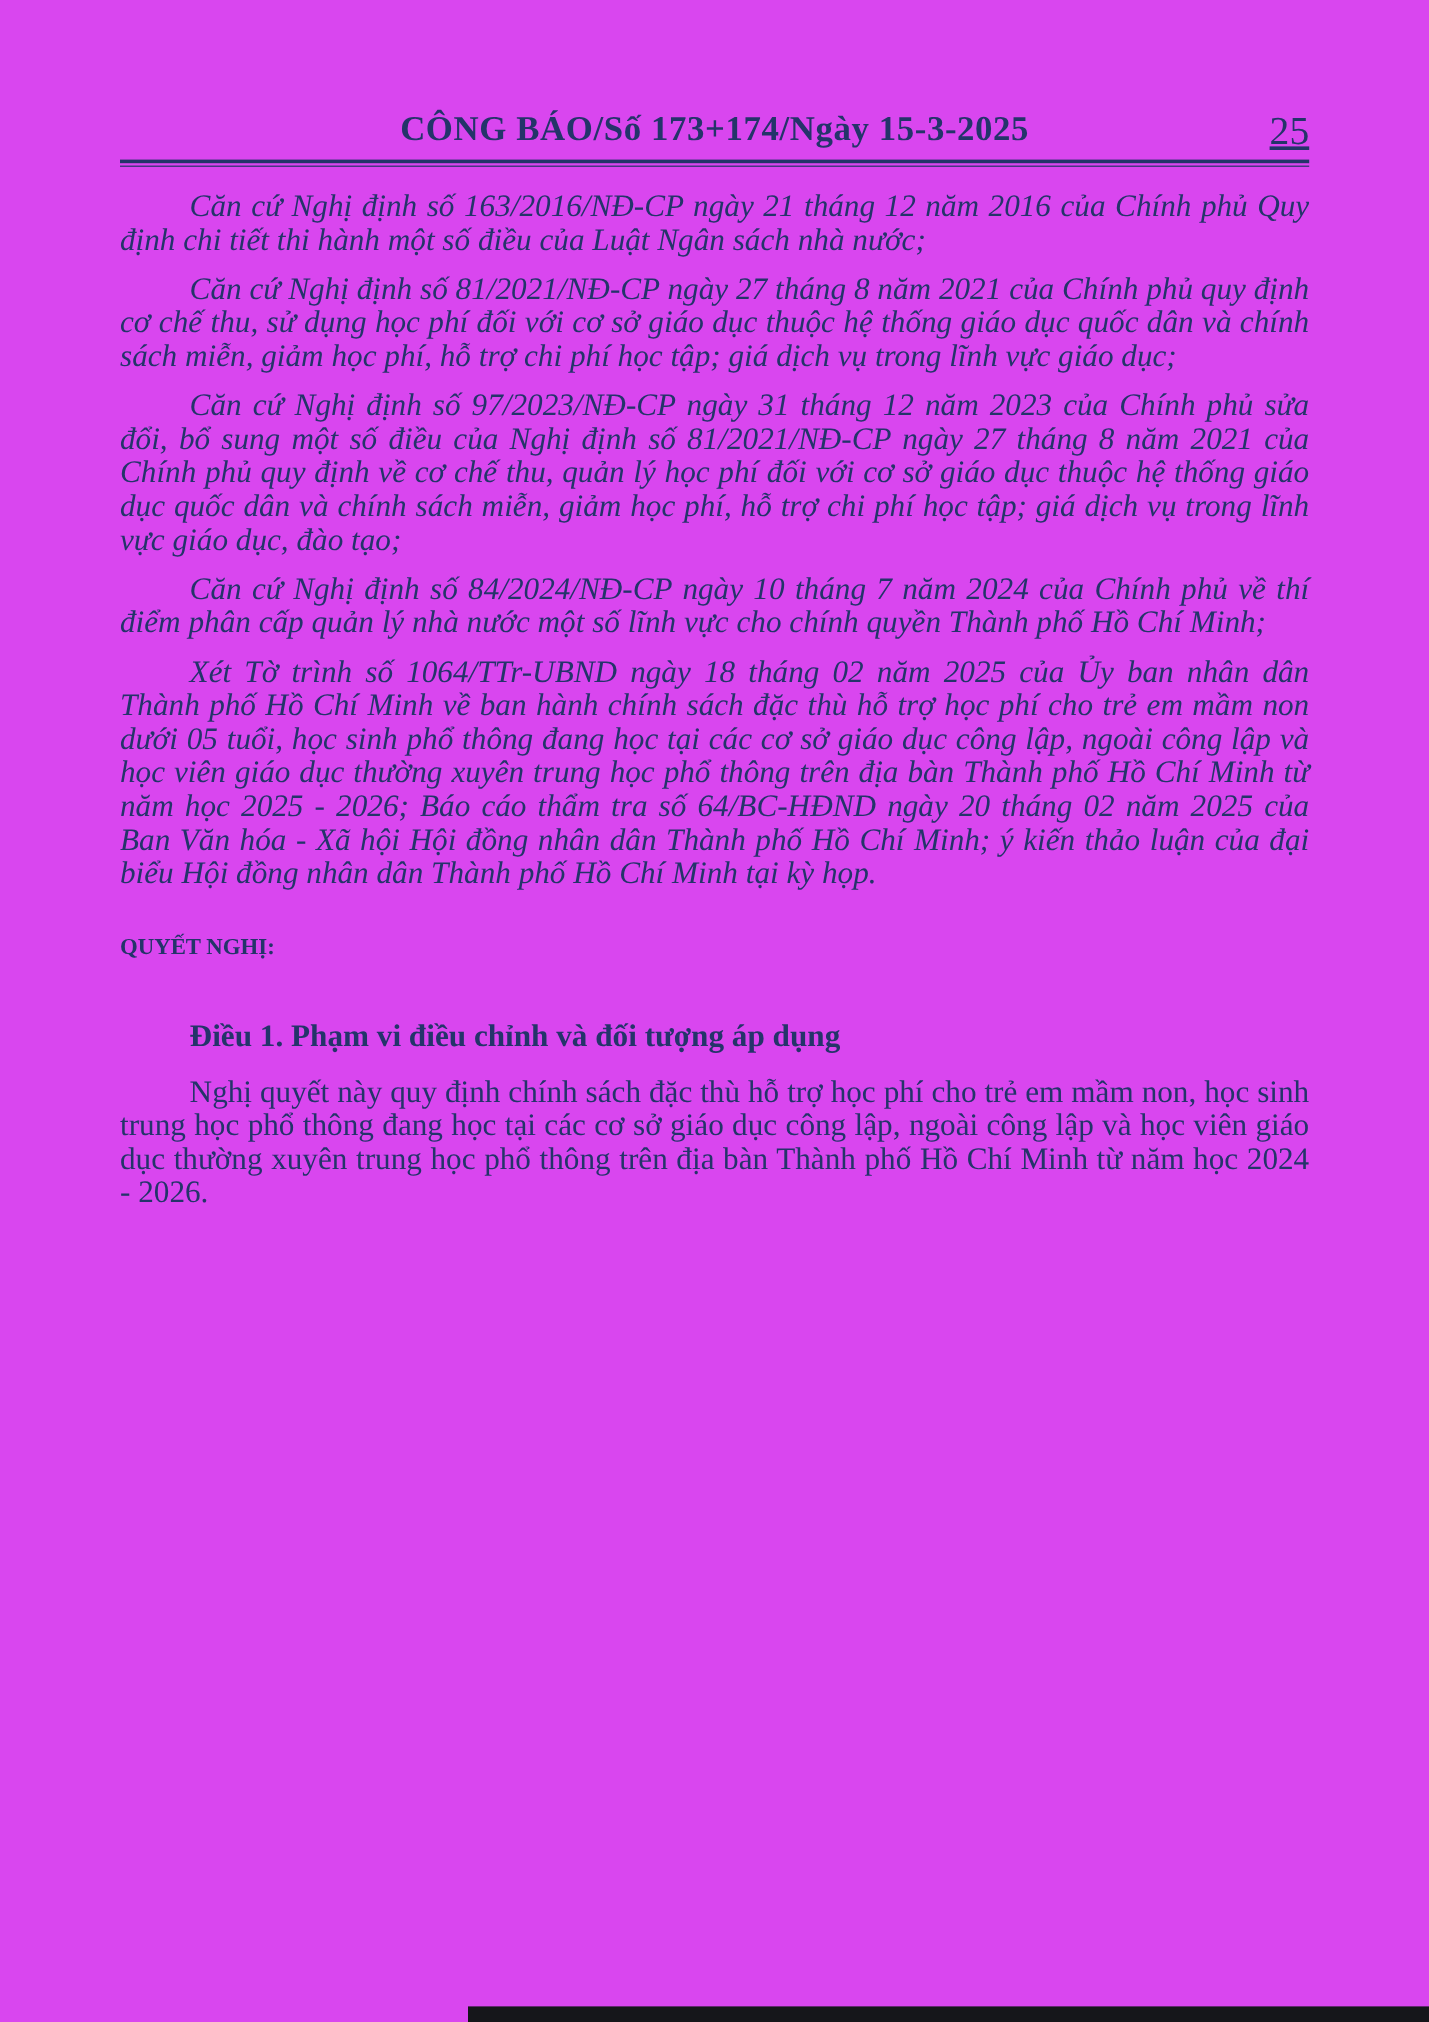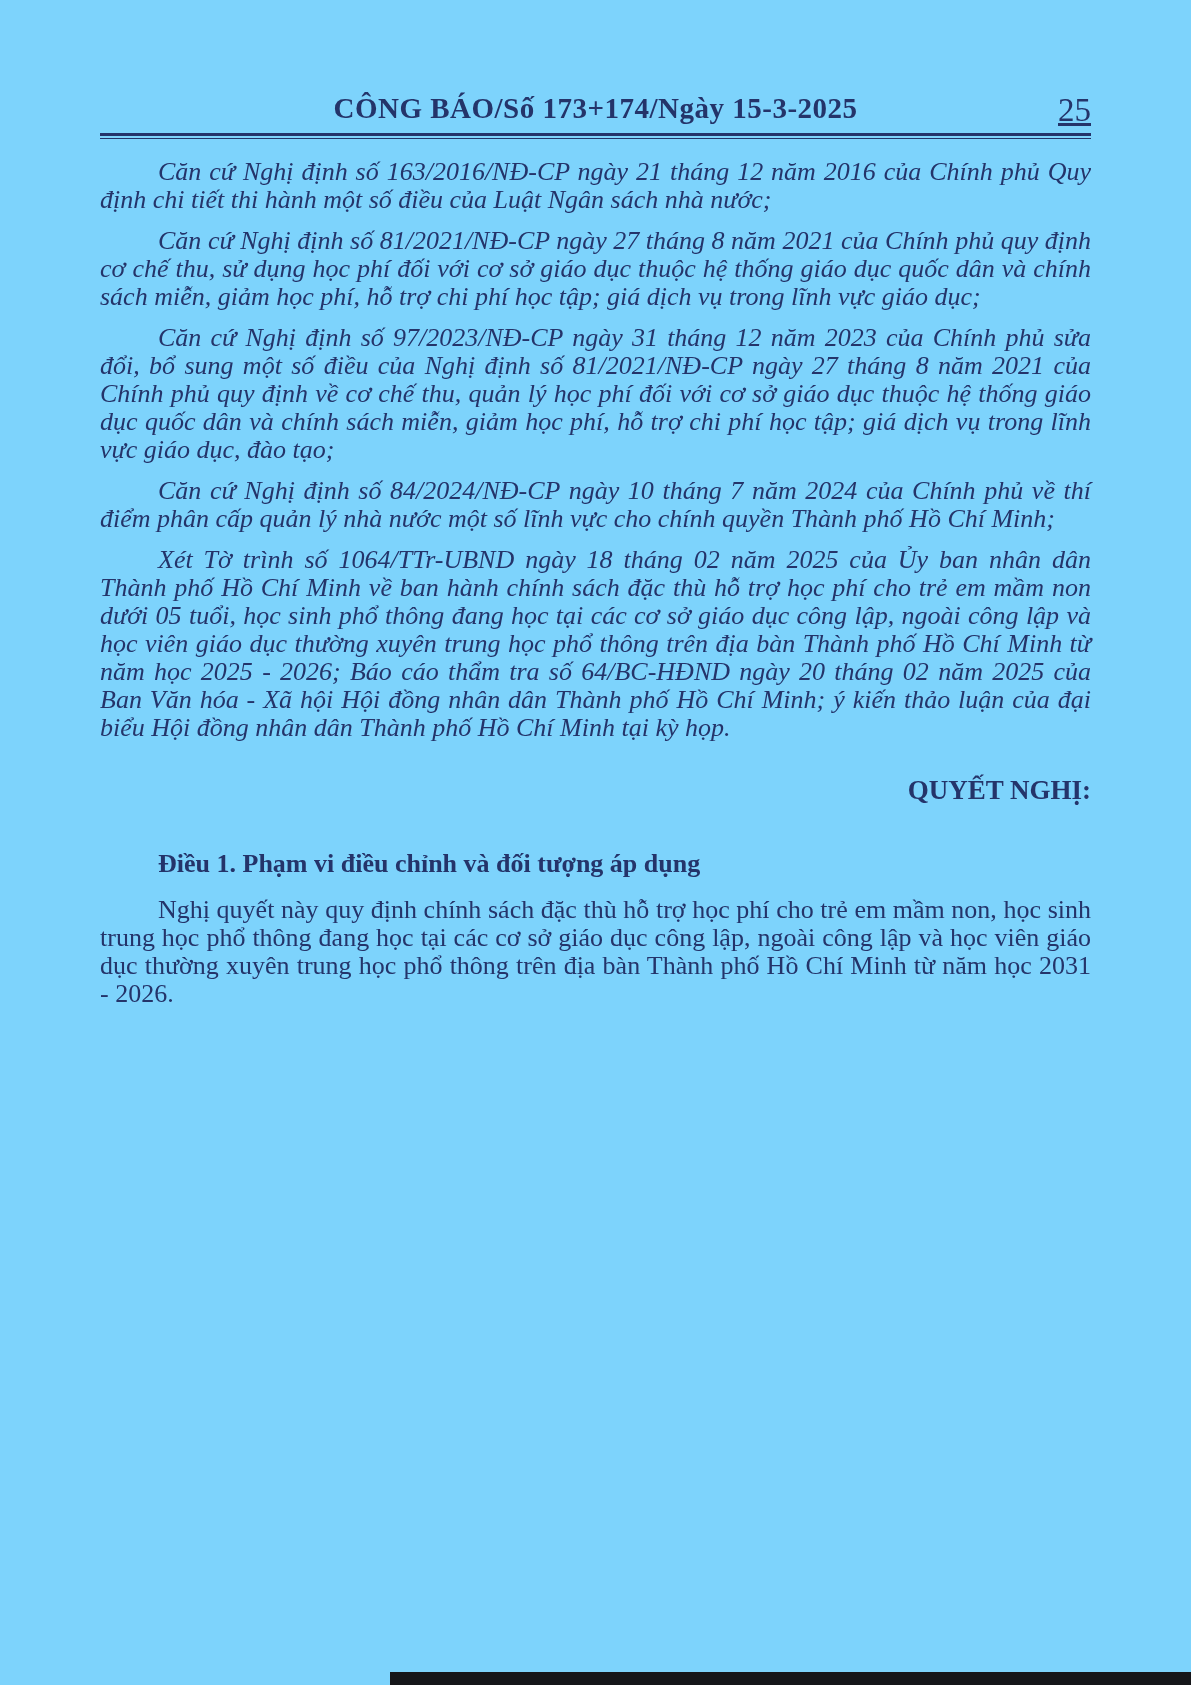--- a/index.html
+++ b/index.html
@@ -2,21 +2,21 @@
 <html><head>
 <meta charset="utf-8">
 <style>
   * { margin: 0; padding: 0; box-sizing: border-box; }
   html, body { background: #ffffff; }
   .page {
     position: relative;
     width: 1191px;
     height: 1685px;
     margin: 0 auto;
-    background: #7dd3fc;
+    background: #d946ef;
     font-family: "Liberation Serif", "DejaVu Serif", serif;
     color: #24346a;
     overflow: hidden;
   }
   .content {
     position: absolute;
     left: 100px;
     right: 100px;
     top: 0;
   }
@@ -50,23 +50,23 @@
     line-height: 28px;
     font-weight: normal;
   }
   .cite {
     font-style: italic;
     text-align: justify;
     text-indent: 58px;
     margin-bottom: 13px;
   }
   .resolution-heading {
-    text-align: right;
+    text-align: left;
     font-weight: bold;
-    font-size: 27px;
+    font-size: 19px;
     margin-top: 34px;
     margin-bottom: 46px;
   }
   .article-heading {
     font-weight: bold;
     text-indent: 58px;
     margin-bottom: 18px;
   }
   .clause-heading {
     text-indent: 58px;
@@ -103,19 +103,19 @@
       <p class="cite">Căn cứ Nghị định số 81/2021/NĐ-CP ngày 27 tháng 8 năm 2021 của Chính phủ quy định cơ chế thu, sử dụng học phí đối với cơ sở giáo dục thuộc hệ thống giáo dục quốc dân và chính sách miễn, giảm học phí, hỗ trợ chi phí học tập; giá dịch vụ trong lĩnh vực giáo dục;</p>
       <p class="cite">Căn cứ Nghị định số 97/2023/NĐ-CP ngày 31 tháng 12 năm 2023 của Chính phủ sửa đổi, bổ sung một số điều của Nghị định số 81/2021/NĐ-CP ngày 27 tháng 8 năm 2021 của Chính phủ quy định về cơ chế thu, quản lý học phí đối với cơ sở giáo dục thuộc hệ thống giáo dục quốc dân và chính sách miễn, giảm học phí, hỗ trợ chi phí học tập; giá dịch vụ trong lĩnh vực giáo dục, đào tạo;</p>
       <p class="cite">Căn cứ Nghị định số 84/2024/NĐ-CP ngày 10 tháng 7 năm 2024 của Chính phủ về thí điểm phân cấp quản lý nhà nước một số lĩnh vực cho chính quyền Thành phố Hồ Chí Minh;</p>
       <p class="cite">Xét Tờ trình số 1064/TTr-UBND ngày 18 tháng 02 năm 2025 của Ủy ban nhân dân Thành phố Hồ Chí Minh về ban hành chính sách đặc thù hỗ trợ học phí cho trẻ em mầm non dưới 05 tuổi, học sinh phổ thông đang học tại các cơ sở giáo dục công lập, ngoài công lập và học viên giáo dục thường xuyên trung học phổ thông trên địa bàn Thành phố Hồ Chí Minh từ năm học 2025 - 2026; Báo cáo thẩm tra số 64/BC-HĐND ngày 20 tháng 02 năm 2025 của Ban Văn hóa - Xã hội Hội đồng nhân dân Thành phố Hồ Chí Minh; ý kiến thảo luận của đại biểu Hội đồng nhân dân Thành phố Hồ Chí Minh tại kỳ họp.</p>
 
       <h2 class="resolution-heading">QUYẾT NGHỊ:</h2>
 
       <h3 class="article-heading">Điều 1. Phạm vi điều chỉnh và đối tượng áp dụng</h3>
 
 
-      <p class="body-par">Nghị quyết này quy định chính sách đặc thù hỗ trợ học phí cho trẻ em mầm non, học sinh trung học phổ thông đang học tại các cơ sở giáo dục công lập, ngoài công lập và học viên giáo dục thường xuyên trung học phổ thông trên địa bàn Thành phố Hồ Chí Minh từ năm học 2031 - 2026.</p>
+      <p class="body-par">Nghị quyết này quy định chính sách đặc thù hỗ trợ học phí cho trẻ em mầm non, học sinh trung học phổ thông đang học tại các cơ sở giáo dục công lập, ngoài công lập và học viên giáo dục thường xuyên trung học phổ thông trên địa bàn Thành phố Hồ Chí Minh từ năm học 2024 - 2026.</p>
     </main>
 
   </div>
 
   <div class="bottom-scan-bar"></div>
 </div>
 
 </body></html>

